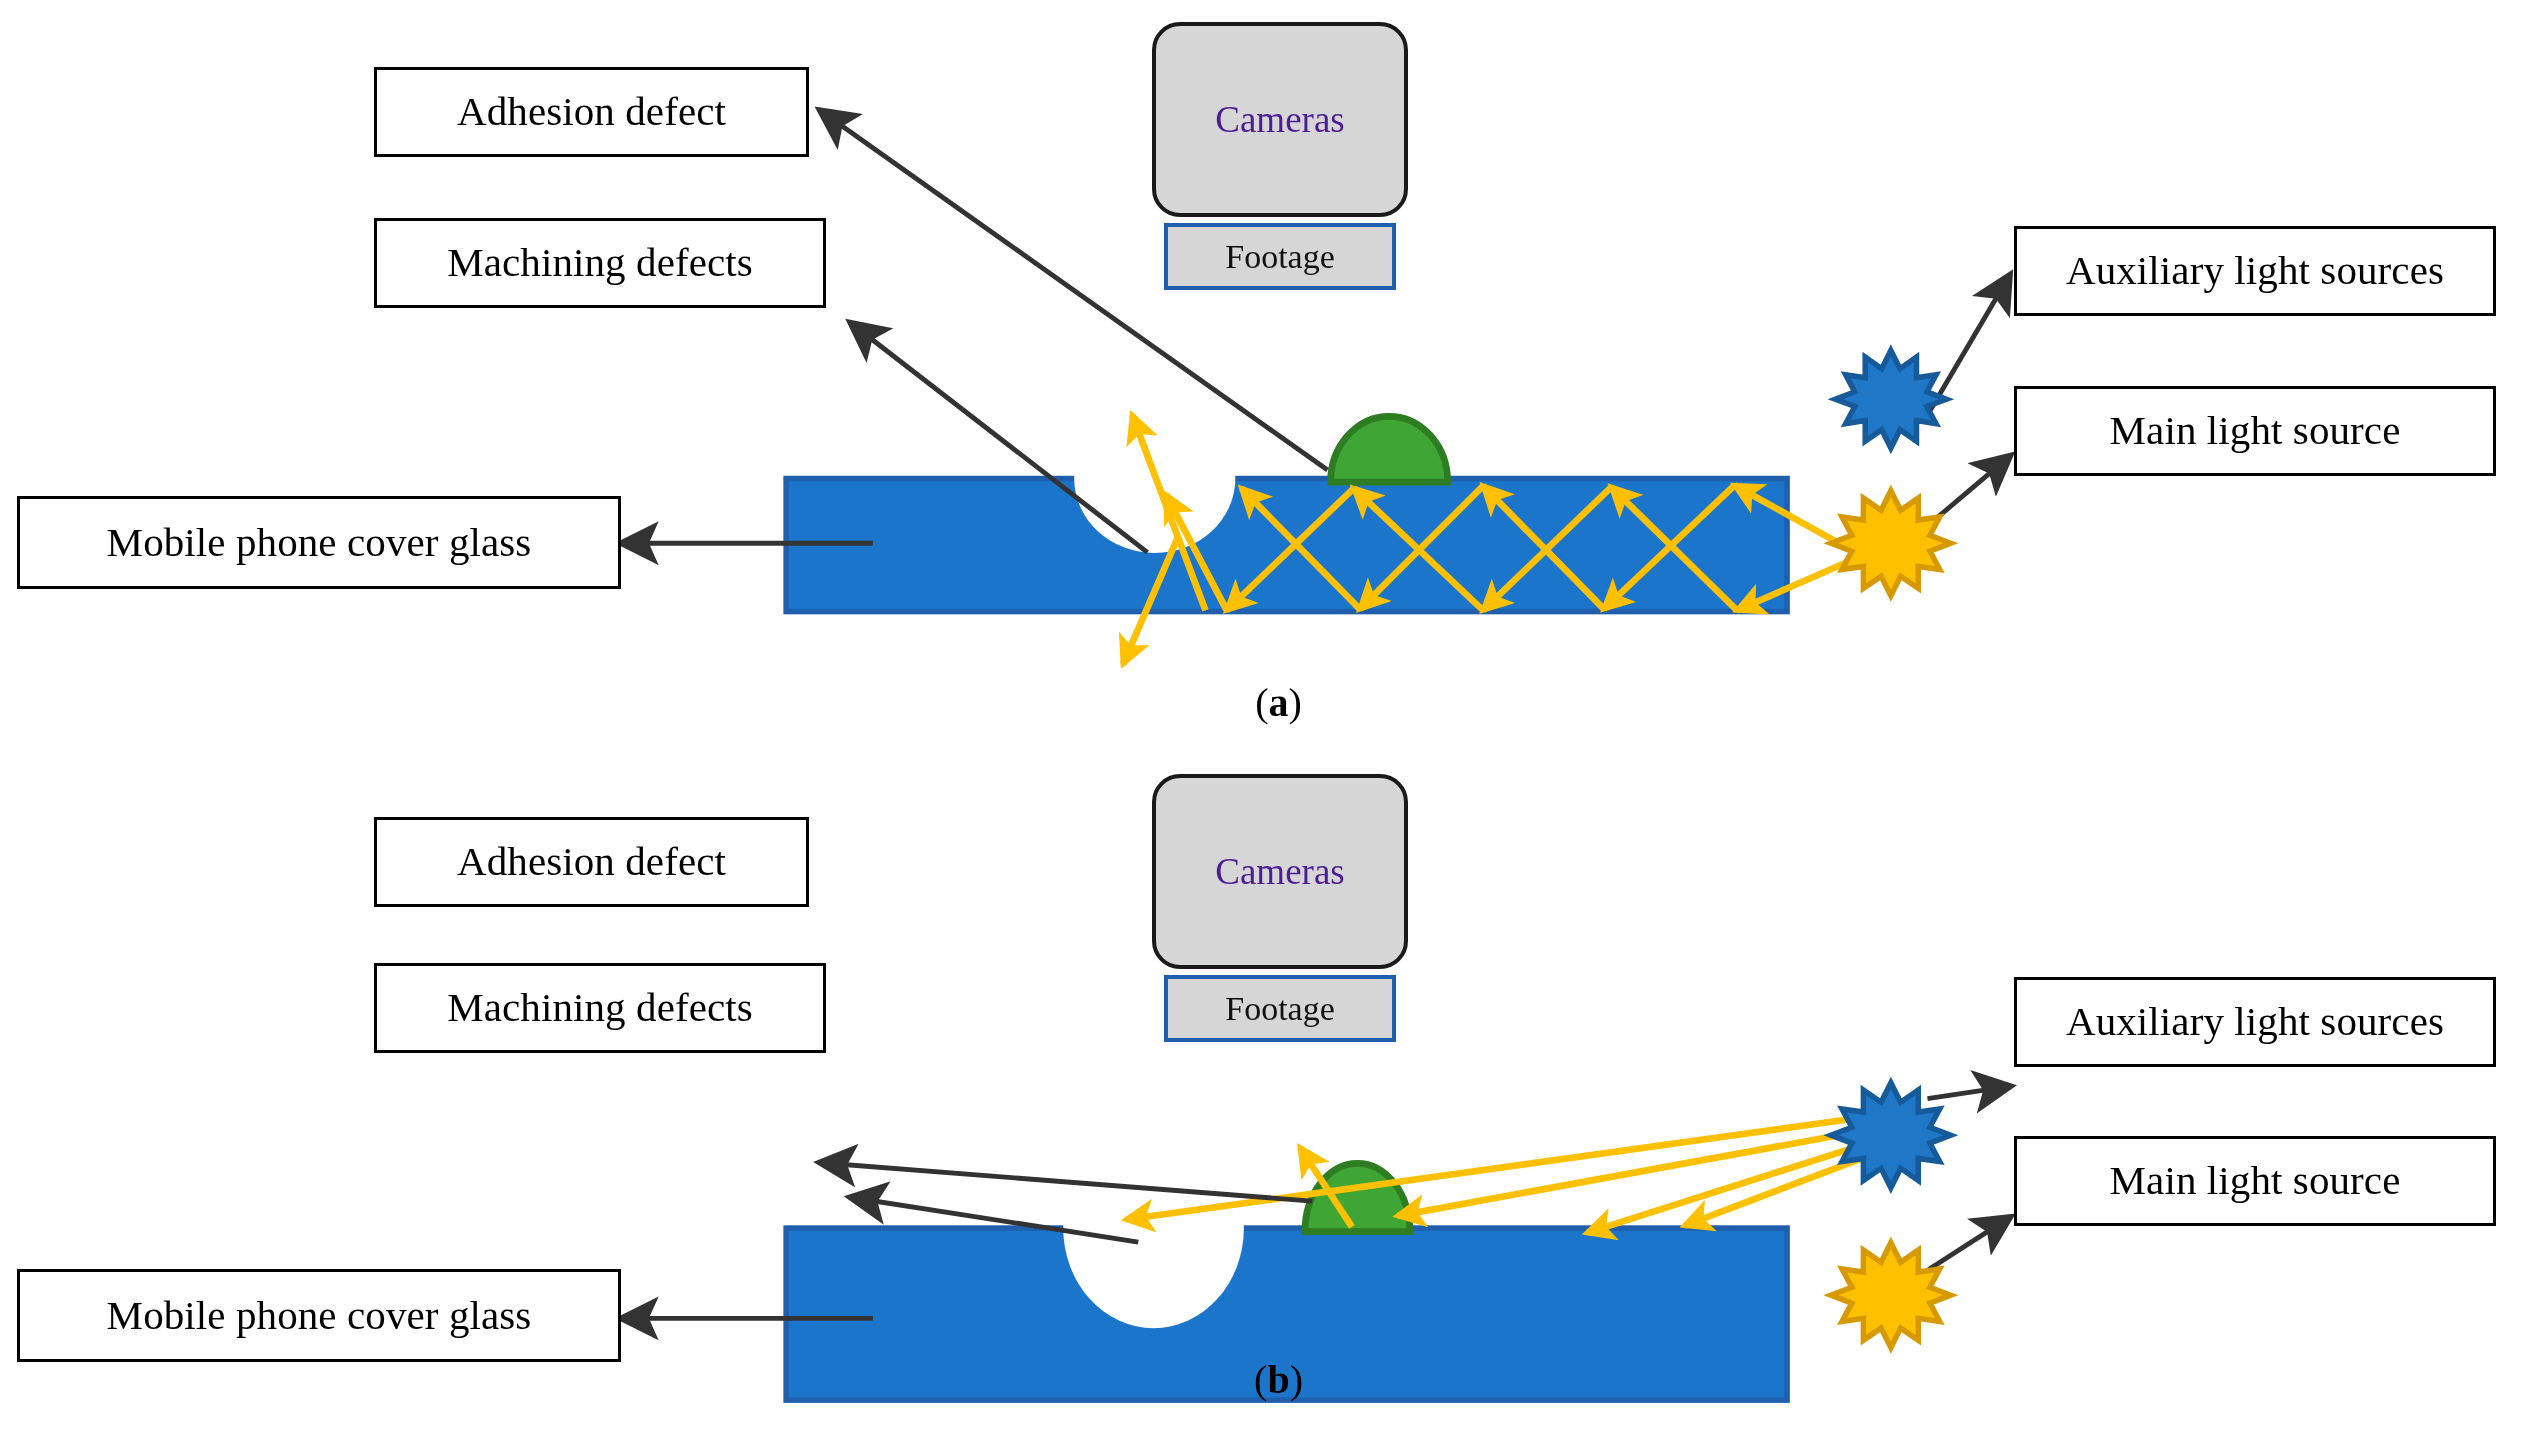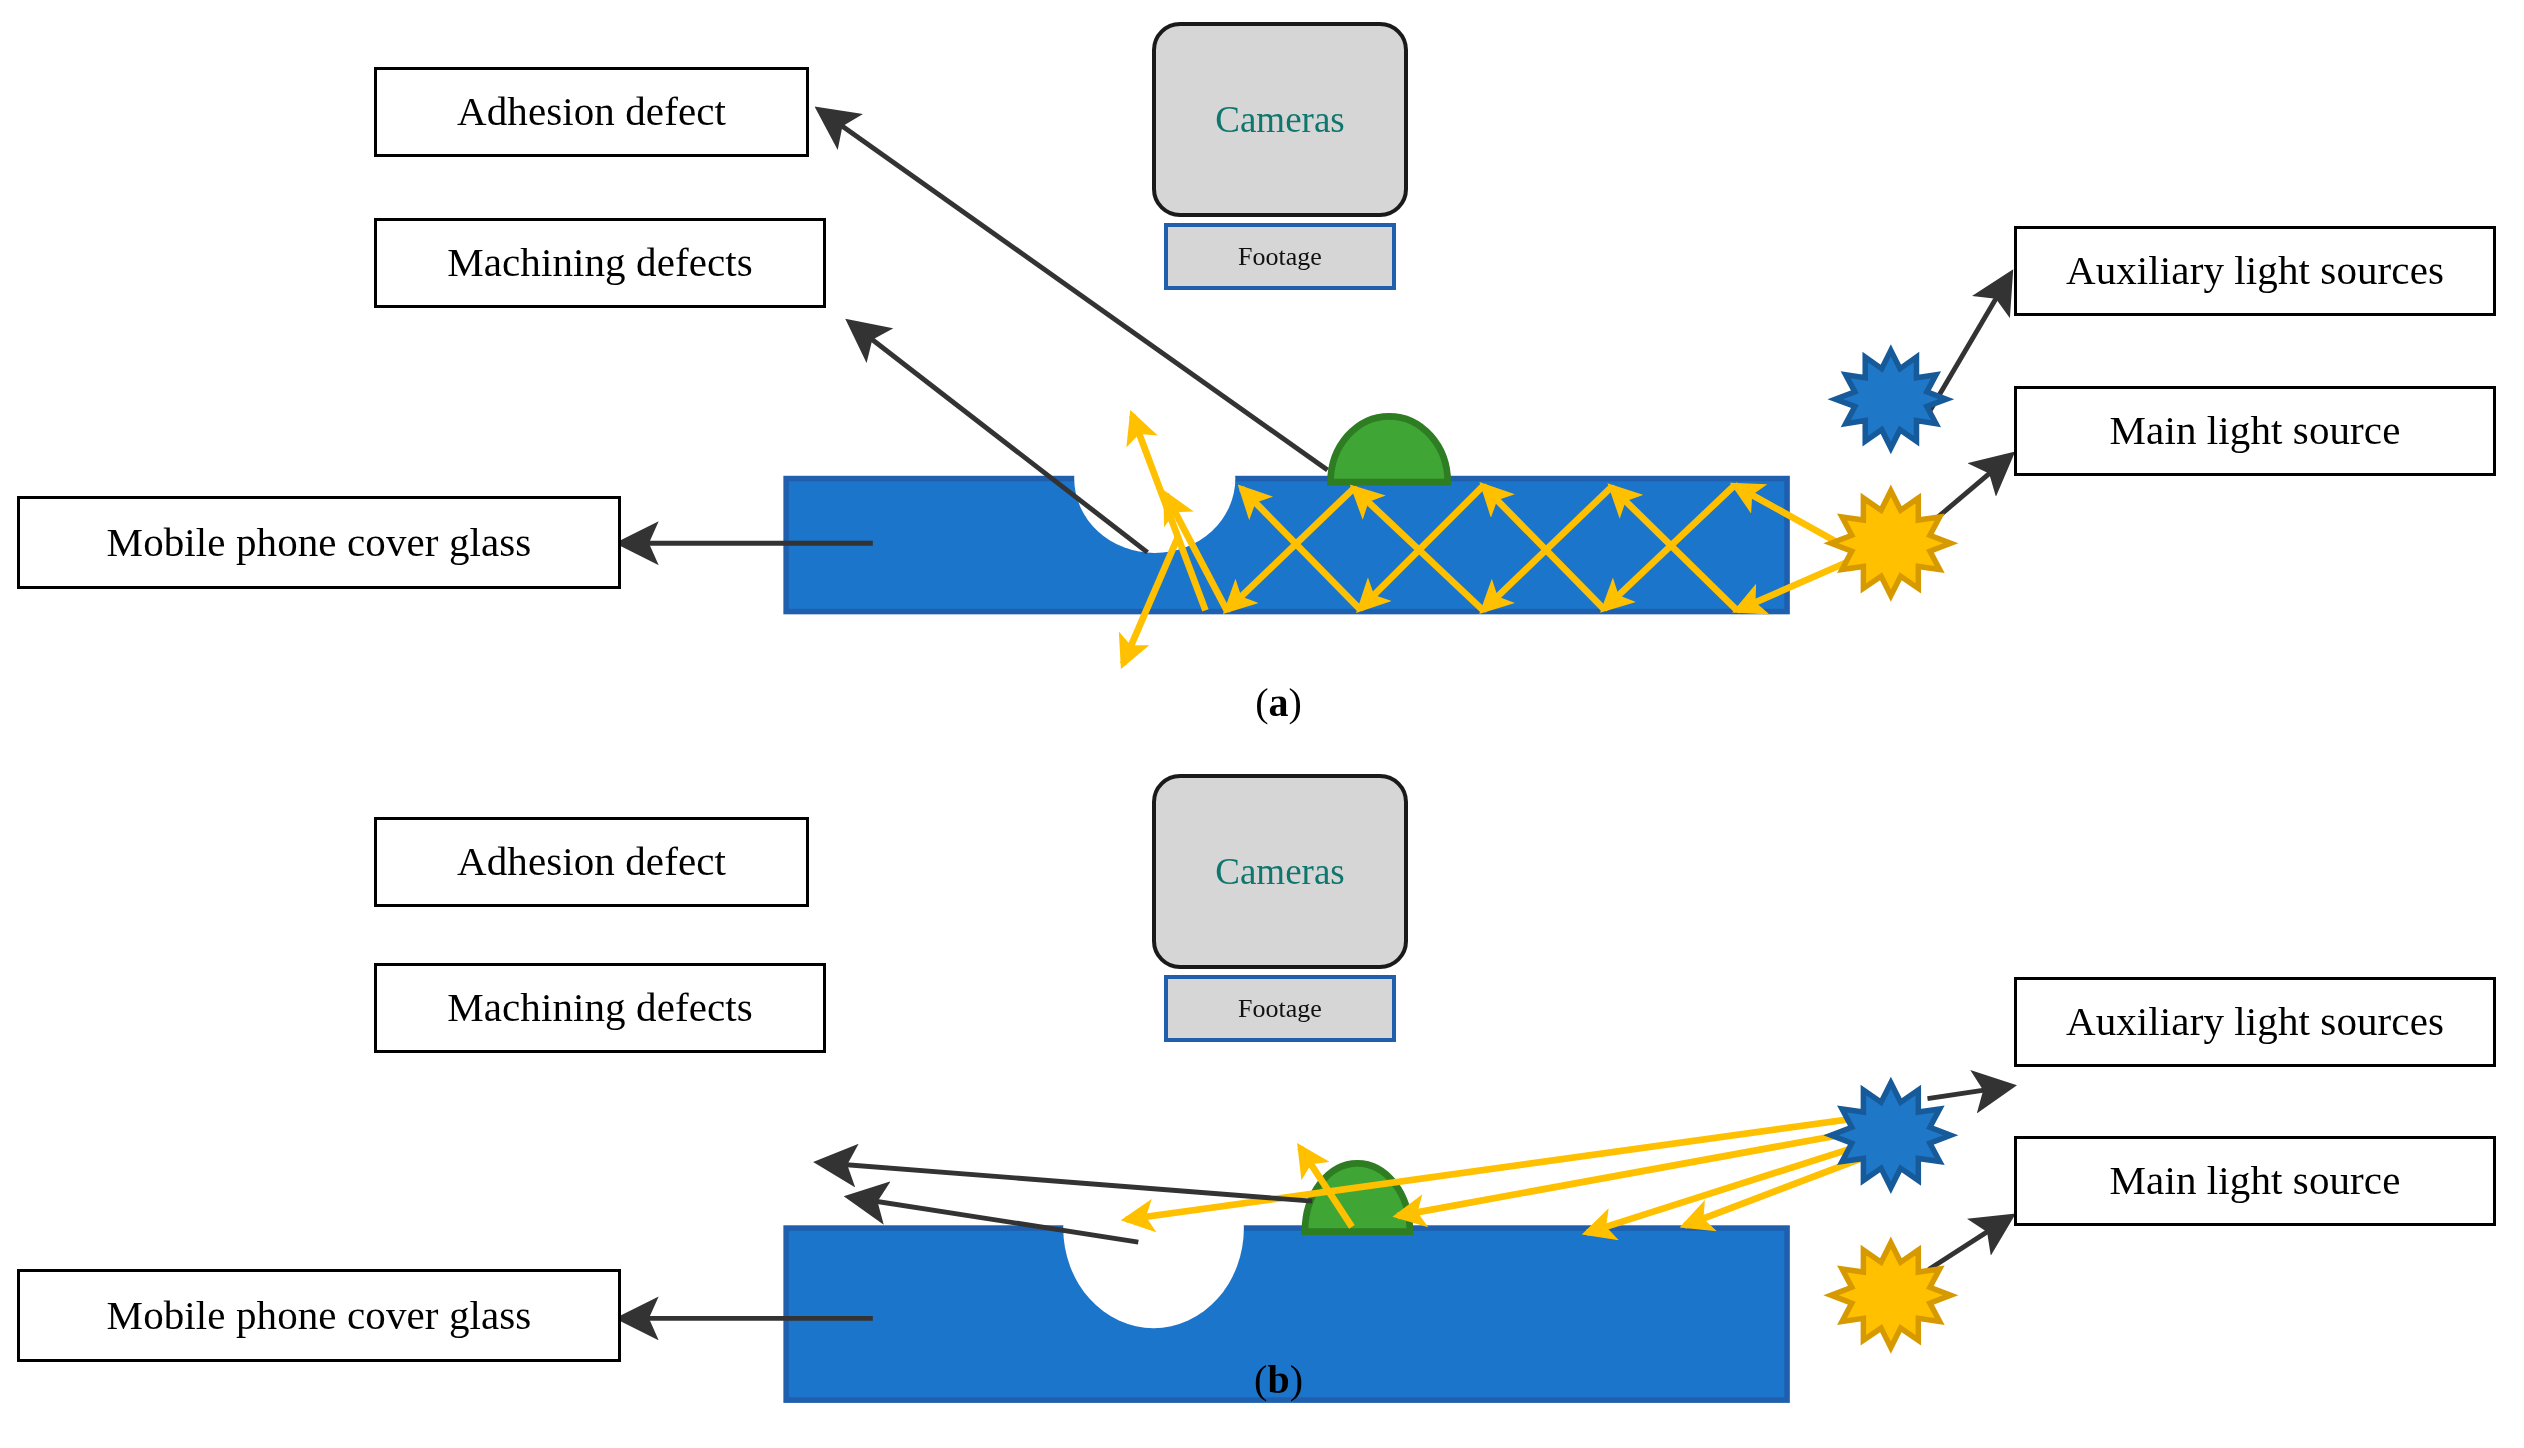--- a/index.html
+++ b/index.html
@@ -9,24 +9,24 @@
   svg.layer{position:absolute;left:0;top:0;width:2525px;height:1449px;overflow:visible;}
 
   .lbl{position:absolute;background:#ffffff;border:3.7px solid #000000;
        display:flex;align-items:center;justify-content:center;
        box-sizing:border-box;color:#000;font-size:41px;line-height:1.05;
        letter-spacing:0.1px;white-space:nowrap;}
   .lbl.thin{border-width:3.1px;}
 
   .camera-box{position:absolute;background:#d6d6d6;border:4.3px solid #1a1a1a;
        border-radius:28px;box-sizing:border-box;display:flex;align-items:center;
-       justify-content:center;font-size:37px;color:#0f766e;}
+       justify-content:center;font-size:37px;color:#4c1d95;}
   .footage-box{position:absolute;background:#d6d6d6;border:4.3px solid #1f5fad;
        box-sizing:border-box;display:flex;align-items:center;justify-content:center;
-       font-size:26px;color:#111;}
+       font-size:34px;color:#111;}
 
   .caption{position:absolute;font-size:40px;color:#000;text-align:center;
        width:159px;}
   .caption b{font-weight:bold;}
 </style>
 </head>
 <body>
 
 <div class="stage">
 

